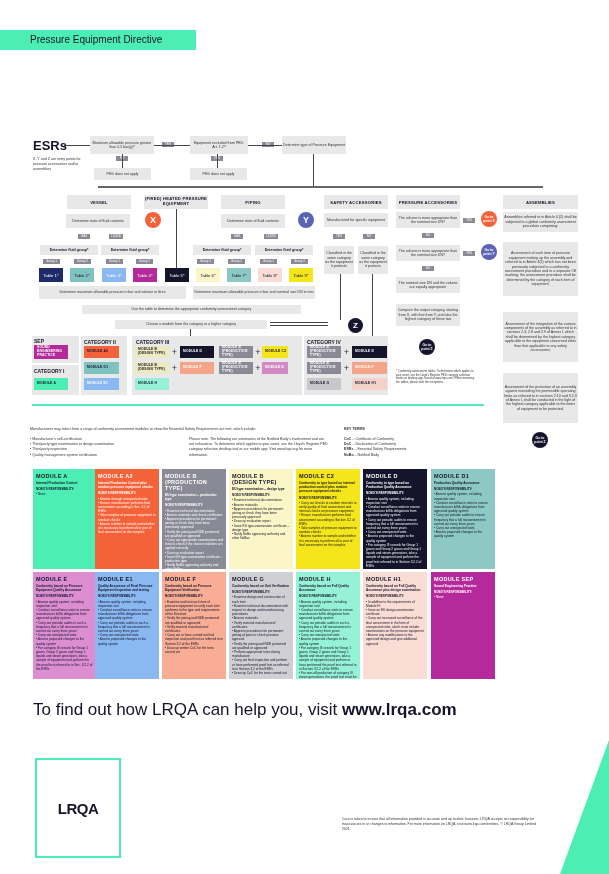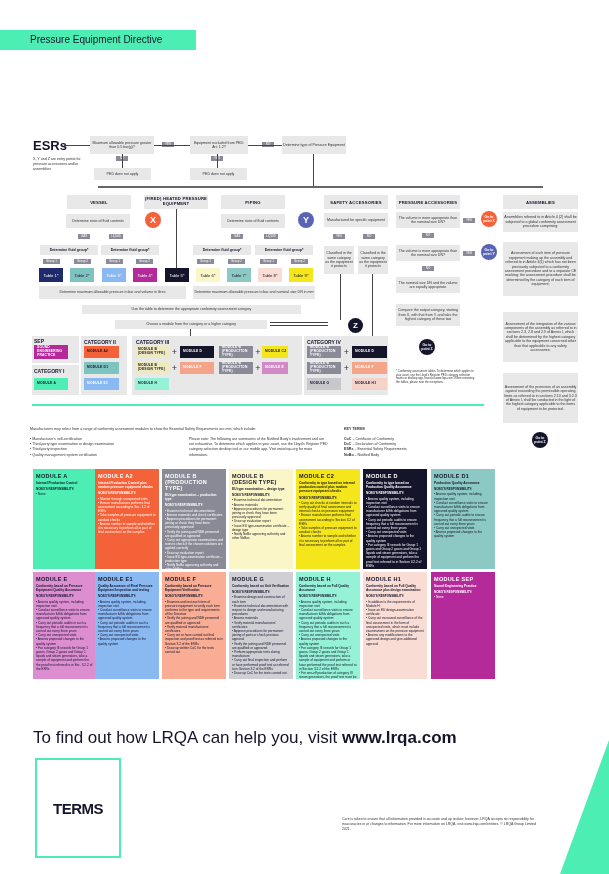--- a/index.html
+++ b/index.html
@@ -23,21 +23,21 @@
 .mod{font-size:3.3px;font-weight:bold;color:#14142b;display:flex;align-items:center;padding-left:3px;line-height:3.8px;letter-spacing:0.2px}
 .plus{font-size:9px;color:#333;text-align:center;line-height:10px}
 .sectitle{left:30px;top:406px;font-size:11px;font-weight:bold;color:#14142b}
 .smalltxt{font-size:3.6px;line-height:5.2px;color:#333}
 .card{font-size:3.2px;line-height:4.2px;padding:4px 3px;color:#14142b}
 .card .ct{font-size:5.5px;font-weight:bold;line-height:6px;letter-spacing:0.3px}
 .card .cs{font-weight:bold;font-size:3.2px;margin:2px 0}
 .card .cr{font-weight:bold;font-size:3px;margin:2px 0 1px}
 .card ul{list-style:none}
 .card li:before{content:"• "}
-.cta{left:33px;top:728px;font-size:17px;color:#14142b;white-space:nowrap}
+.cta{left:33px;top:700px;font-size:17px;color:#14142b;white-space:nowrap}
 .cta b{font-weight:bold}
 .logo-box{left:35px;top:758px;width:86px;height:100px;border:2px solid #4deeb4;display:flex;align-items:center;justify-content:center;background:#fff}
 .logo-txt{font-size:15px;font-weight:bold;color:#14142b;letter-spacing:-0.5px}
 .disc{left:342px;top:817px;width:200px;font-size:3.5px;line-height:5px;color:#333}
 </style>
 </head>
 <body>
 
 <div id="page">
 
@@ -383,19 +383,19 @@
         <div class="cs">Sound Engineering Practice</div>
         <div class="cr">NOBO'S RESPONSIBILITY:</div>
         <ul>
           <li>None</li>
         </ul>
       </div>
     </div>
 
   <div class="abs cta"><span>To find out how LRQA can help you, visit </span><b>www.lrqa.com</b></div>
   <div class="abs logo-box">
-      <span class="logo-txt">TERMS</span>
+      <span class="logo-txt">LRQA</span>
     </div>
   <div class="abs disc">Care is taken to ensure that all information provided is accurate and up to date; however, LRQA accepts no responsibility for inaccuracies in or changes to information. For more information on LRQA, visit www.lrqa.com/entities. © LRQA Group Limited 2021.</div>
   <svg class="abs" style="left:540px;top:740px" width="69" height="134">
     <polygon points="69,0 69,134 20,134" fill="#4deeb4"></polygon>
   </svg>
 </div>
 
 </body></html>

